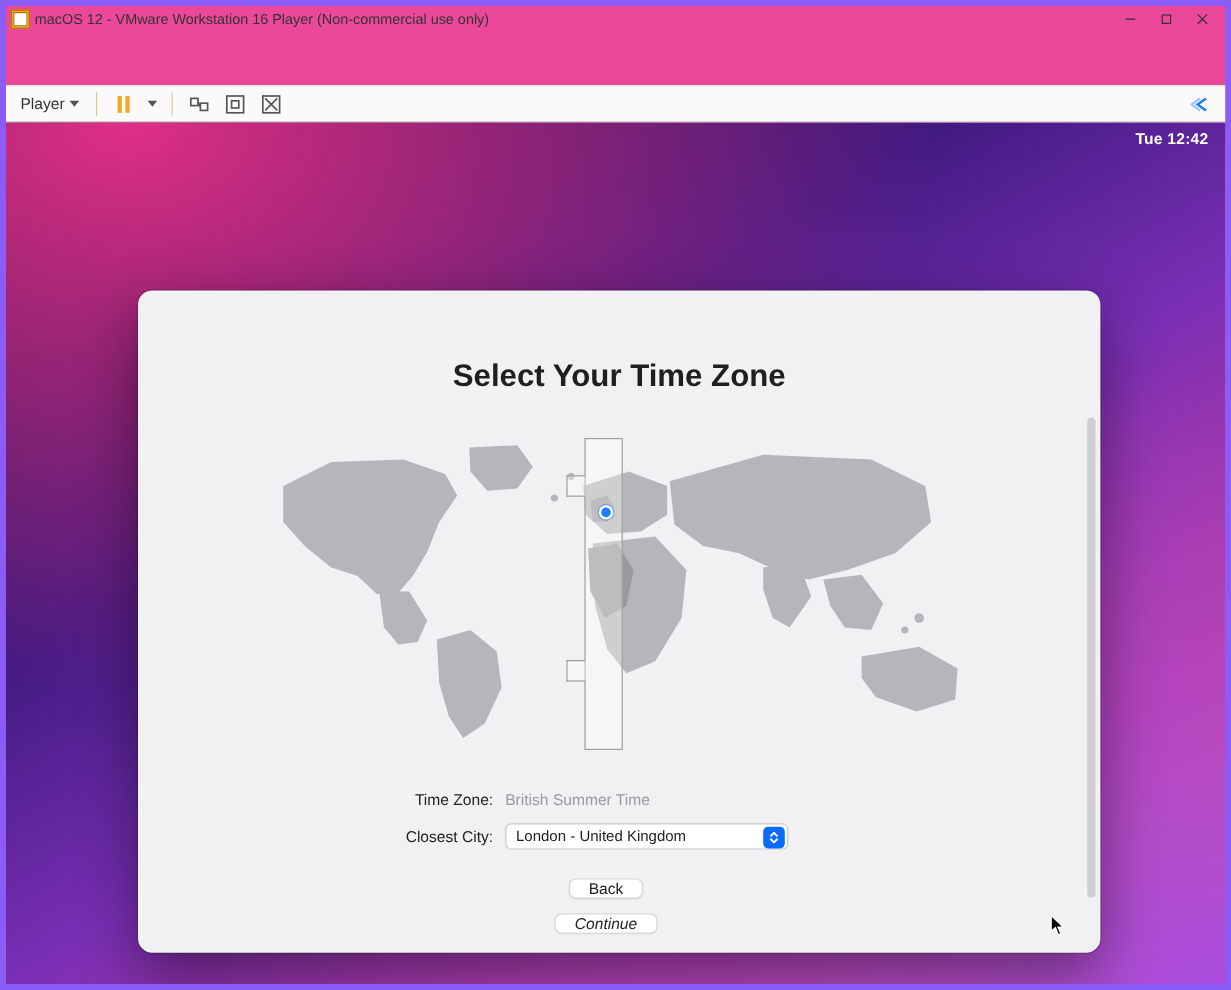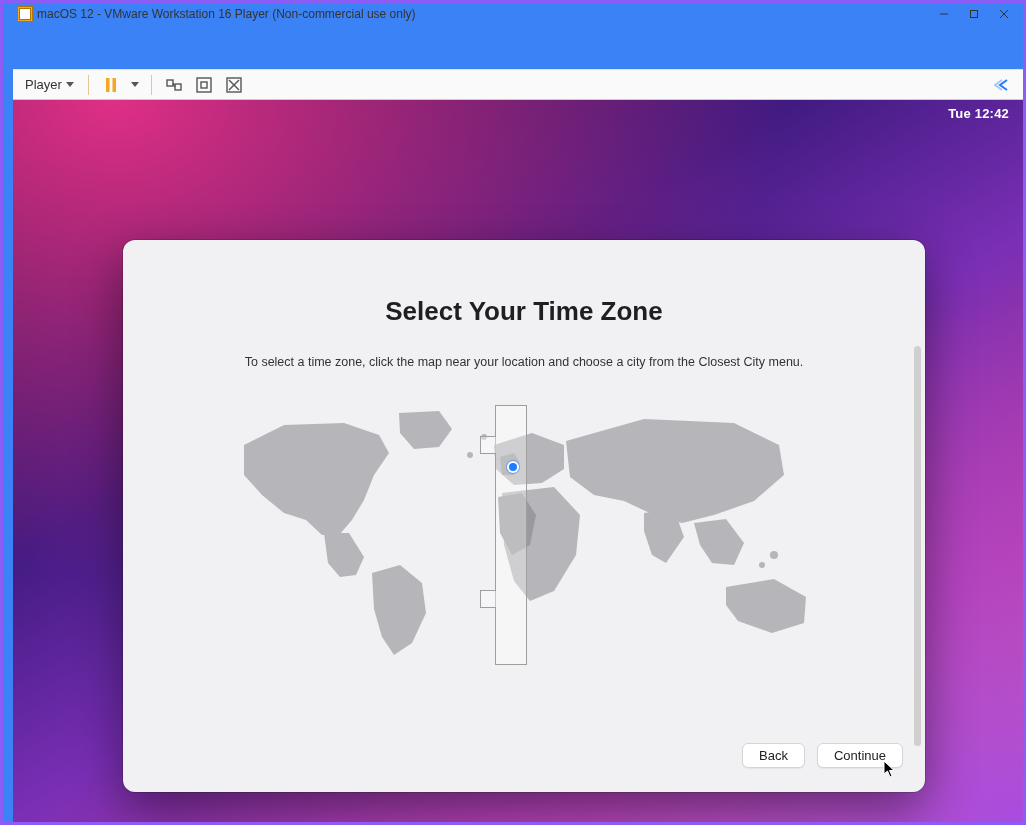--- a/index.html
+++ b/index.html
@@ -1,18 +1,18 @@
 <!DOCTYPE html>
 <html><head>
 <meta charset="utf-8">
 <style>
   * { box-sizing: border-box; margin: 0; padding: 0; }
   html, body { width: 1026px; height: 825px; overflow: hidden; font-family: -apple-system, "Segoe UI", Helvetica, Arial, sans-serif; }
   
-  .win-frame { width: 1026px; height: 825px; background: #3b82f6; display: flex; flex-direction: column; border: 3px solid #8b5cf6; padding-left: 10px; }
+  .win-frame { width: 1026px; height: 825px; background: #ec4899; display: flex; flex-direction: column; border: 5px solid #8b5cf6; }
   .win-titlebar { height: 22px; display: flex; align-items: center; padding: 0 4px; font-size: 12px; color: #333; }
   .win-titlebar .app-icon { width: 16px; height: 16px; background: #f5a623; border: 1px solid #b57400; margin-right: 4px; display:flex;align-items:center;justify-content:center;}
   .win-titlebar .app-icon::before{content:""; width:10px;height:10px;border:1px solid #b57400;background:#fff;}
   .win-titlebar .spacer { flex: 1; }
   .win-btn { width: 30px; height: 20px; display: flex; align-items: center; justify-content: center; cursor: default; }
   .win-btn svg { width: 10px; height: 10px; stroke: #333; stroke-width: 1; fill: none; }
   
   .vm-toolbar { height: 31px; border-top: 1px solid #e3e3e3; border-bottom: 1px solid #cbcbcb; background: #fafafa; display: flex; align-items: center; padding: 0 6px; gap: 2px; font-size: 13px; color: #333; margin-top: 44px; }
   .vm-toolbar .player-menu { display: flex; align-items: center; gap: 4px; padding: 2px 6px; cursor: default; }
   .vm-toolbar .chev { width: 0; height: 0; border-left: 4px solid transparent; border-right: 4px solid transparent; border-top: 5px solid #555; }
@@ -38,21 +38,21 @@
   .tz-band { position: absolute; left: 281px; top: 0; width: 32px; height: 100%; border: 1px solid #9e9e9e; background: rgba(255,255,255,.35); }
   .tz-outdent { position:absolute; left:-16px; width:16px; background:rgba(255,255,255,.4); border:1px solid #9e9e9e; border-right:none;}
   .pin { position: absolute; left: 295px; top: 58px; width: 8px; height: 8px; border-radius: 50%; background: #1e7dff; box-shadow: 0 0 0 2px #fff, 0 0 0 3px rgba(30,125,255,.5); }
   .form-rows { margin: 34px auto 0 auto; width: 560px; display: grid; grid-template-columns: 175px 1fr; row-gap: 12px; column-gap: 10px; align-items: center; font-size: 13px; }
   .form-rows .lbl { text-align: right; color: #222; }
   .tz-value { color: #9a9a9f; }
   .city-select { position: relative; width: 236px; height: 22px; background: #fff; border: 1px solid #c9c9cc; border-radius: 5px; display: flex; align-items: center; padding: 0 24px 0 8px; font-size: 12.5px; color: #222; }
   .city-select .sel-btn { position: absolute; right: 2px; top: 2px; width: 18px; height: 18px; border-radius: 4px; background: #0a6bff; display: flex; align-items: center; justify-content: center; }
   .city-select .sel-btn svg { width: 10px; height: 10px; }
   .mac-scrollbar { position: absolute; right: 4px; top: 106px; width: 7px; height: 400px; background: rgba(0,0,0,.14); border-radius: 4px; }
-  .mac-footer { height: 58px; border-top: 1px solid rgba(0,0,0,0); display: flex; align-items: center; justify-content: flex-end; gap: 12px; padding: 0 22px 16px 0; }
+  .mac-footer { height: 58px; border-top: 1px solid rgba(0,0,0,0); display: flex; align-items: center; justify-content: flex-end; gap: 12px; padding: 0 22px 16px 0; flex-direction: column; }
   .mac-btn { height: 25px; padding: 0 16px; border-radius: 6px; background: #fff; border: 1px solid #d5d5d8; box-shadow: 0 1px 1px rgba(0,0,0,.05); font-size: 13px; color: #222; display: flex; align-items: center; cursor: default; }
   .cursor { position: absolute; right: 28px; bottom: 14px; width: 14px; height: 18px; }
 </style>
 </head>
 <body>
 
 <div class="win-frame">
 
   <div class="win-titlebar">
     <div class="app-icon"></div>
@@ -122,21 +122,20 @@
     </div>
   </div>
 
   <div class="guest">
     <div class="guest-bg"></div>
     <div class="menu-clock">Tue 12:42</div>
 
     <div class="mac-window">
       <div class="mac-content">
         <div class="mac-title">Select Your Time Zone</div>
-        <div class="mac-sub">To select a time zone, click the map near your location and choose a city from the Closest City menu.</div>
 
         <div class="map-wrap">
           <svg class="worldmap" viewBox="0 0 620 260" preserveAspectRatio="none">
             <g fill="#b6b6ba">
 
               <path d="M30 40 L70 20 L130 18 L165 30 L175 48 L160 70 L150 95 L138 115 L125 130 L108 130 L92 115 L70 108 L48 90 L30 70 Z"></path>
               <path d="M110 128 L135 128 L150 152 L142 170 L126 172 L114 158 Z"></path>
 
               <path d="M185 8 L225 6 L238 24 L225 42 L200 44 L186 28 Z"></path>
 
@@ -165,29 +164,45 @@
               <path d="M284 92 L308 88 L322 110 L316 140 L298 150 L286 128 Z"></path>
             </g>
           </svg>
           <div class="tz-band">
             <div class="tz-outdent" style="top:30px;height:18px;"></div>
             <div class="tz-outdent" style="top:184px;height:18px;"></div>
           </div>
           <div class="pin"></div>
         </div>
 
+        <div class="form-rows">
+          <div class="lbl">Time Zone:</div>
+          <div class="tz-value">British Summer Time</div>
+          <div class="lbl">Closest City:</div>
+          <div>
+            <div class="city-select">
+              <span>London - United Kingdom</span>
+              <span class="sel-btn">
+                <svg viewBox="0 0 10 10" fill="none" stroke="#fff" stroke-width="1.6">
+                  <polyline points="2,4 5,1 8,4"></polyline>
+                    <polyline points="2,6 5,9 8,6"></polyline>
+                </svg>
+              </span>
+            </div>
+          </div>
+        </div>
 
         <div class="mac-scrollbar"></div>
       </div>
 
       <div class="mac-footer">
         <div class="mac-btn">
           <span>Back</span>
         </div>
-        <div class="mac-btn" style="position:relative;">
+        <div class="mac-btn" style="position:relative;font-style:italic;">
           <span>Continue</span>
         </div>
       </div>
 
       <svg class="cursor" viewBox="0 0 14 18">
         <path d="M1 1 L1 14 L4.5 11 L7 17 L9 16 L6.5 10.5 L11 10.5 Z" fill="#000" stroke="#fff" stroke-width="1"></path>
       </svg>
     </div>
   </div>
 </div>

